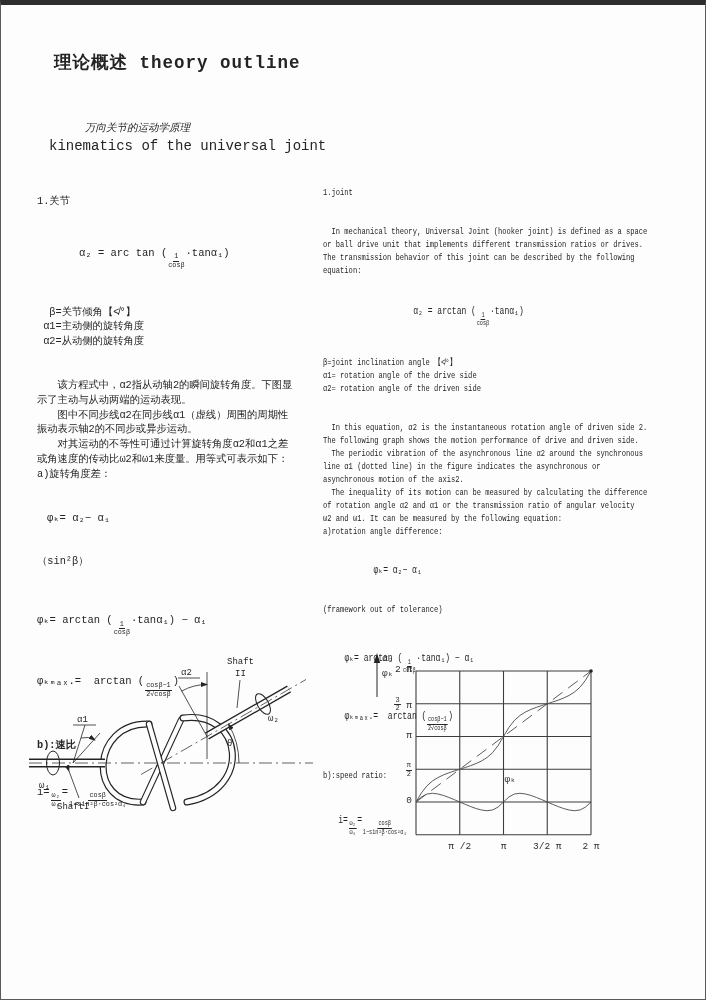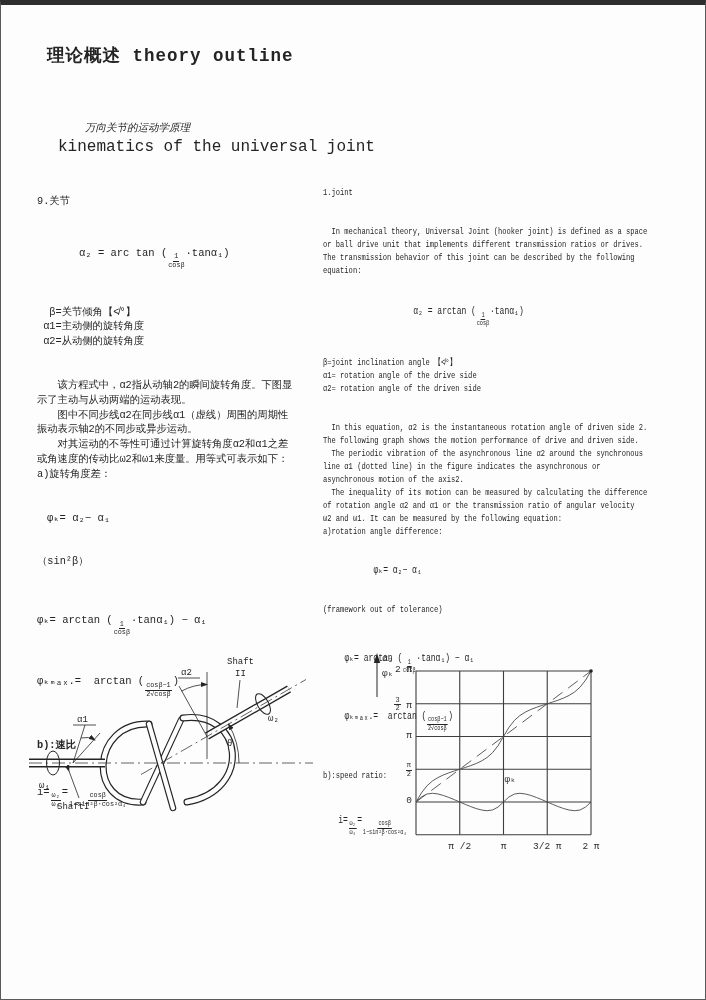--- a/index.html
+++ b/index.html
@@ -1,21 +1,21 @@
 <!DOCTYPE html>
 <html><head>
 <meta charset="utf-8">
 <style>
   html,body{margin:0;padding:0;background:#e8e8e8;}
   .page{position:relative;width:706px;height:1000px;background:#fdfdfd;box-sizing:border-box;
         border:1px solid #5a5a5a;border-top:5px solid #2e2e2e;overflow:hidden;
         font-family:"Liberation Mono","DejaVu Sans Mono",monospace;color:#242424;}
-  .title{position:absolute;left:46px;top:38px;font-size:17.5px;font-weight:600;letter-spacing:1px;margin:0;}
+  .title{position:absolute;left:46px;top:38px;font-size:17.5px;font-weight:600;letter-spacing:1px;margin:7px;}
   .sub-cn{position:absolute;left:84px;top:116px;font-size:10.5px;font-style:italic;}
-  .sub-en{position:absolute;left:57px;top:133px;font-size:16px;}
+  .sub-en{position:absolute;left:48px;top:133px;font-size:14px;}
   .col{position:absolute;white-space:pre-wrap;}
   .col-left{left:36px;top:160px;width:282px;font-size:10.3px;line-height:14.7px;}
   .col-right{left:322px;top:155px;width:442px;font-size:9.3px;line-height:13px;
              transform:scaleX(0.765);transform-origin:0 0;}
   .para{margin:0;}
   .eq{font-size:10.5px;line-height:13px;}
   .fr{display:inline-flex;flex-direction:column;align-items:center;font-size:6.8px;line-height:7.6px;vertical-align:-35%;margin:0 1px;}
   .fr .n{border-bottom:0.8px solid #242424;padding:0 1px;}
   .col-left  .eq-a2{margin:8px 0 6px 42px;}
   .col-right .eq-a2{margin:2px 0 2px 118px;}
@@ -39,21 +39,21 @@
 </head>
 <body>
 
 <div class="page">
 
   <h1 class="title">理论概述 theory outline</h1>
   <div class="sub-cn">万向关节的运动学原理</div>
   <div class="sub-en">kinematics of the universal joint</div>
 
   <div class="col col-left">
-    <div class="para">9.关节</div>
+    <div class="para">1.关节</div>
     <div class="eq eq-a2"><span>α₂ = arc tan (</span><span class="fr"><span class="n">1</span><span>cosβ</span></span><span>·tanα₁)</span></div>
     <div class="para">  β=关节倾角【≮°】<br> α1=主动侧的旋转角度<br> α2=从动侧的旋转角度</div>
     <div class="para">　　该方程式中，α2指从动轴2的瞬间旋转角度。下图显<br>示了主动与从动两端的运动表现。<br>　　图中不同步线α2在同步线α1（虚线）周围的周期性<br>振动表示轴2的不同步或异步运动。<br>　　对其运动的不等性可通过计算旋转角度α2和α1之差<br>或角速度的传动比ω2和ω1来度量。用等式可表示如下：<br>a)旋转角度差：</div>
     <div class="eq eq-pk">φₖ= α₂− α₁</div>
     <div class="para">（sin²β）</div>
     <div class="eq eq-pkf"><span>φₖ= arctan (</span><span class="fr"><span class="n">1</span><span>cosβ</span></span><span>·tanα₁) − α₁</span></div>
     <div class="eq eq-pkm"><span>φₖₘₐₓ.=  arctan (</span><span class="fr"><span class="n">cosβ−1</span><span>2√cosβ</span></span><span>)</span></div>
     <div class="para blab">b):速比</div>
     <div class="eq eq-ra"><span>i=</span><span class="fr"><span class="n">ω₂</span><span>ω₁</span></span><span>=</span><span class="fr"><span class="n">cosβ</span><span>1−sin²β·cos²α₁</span></span></div>
   </div>

